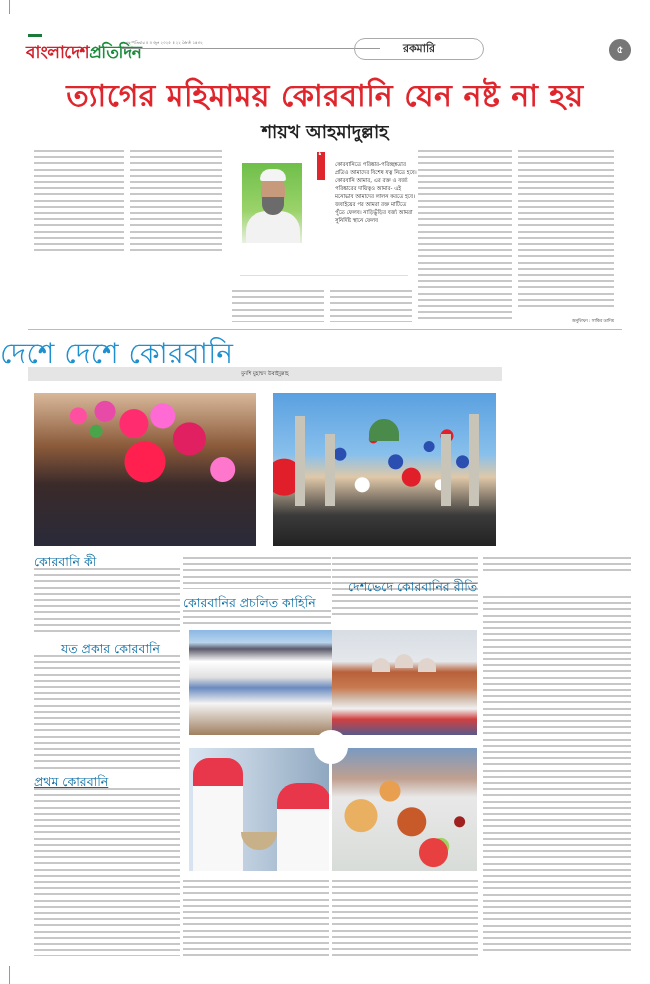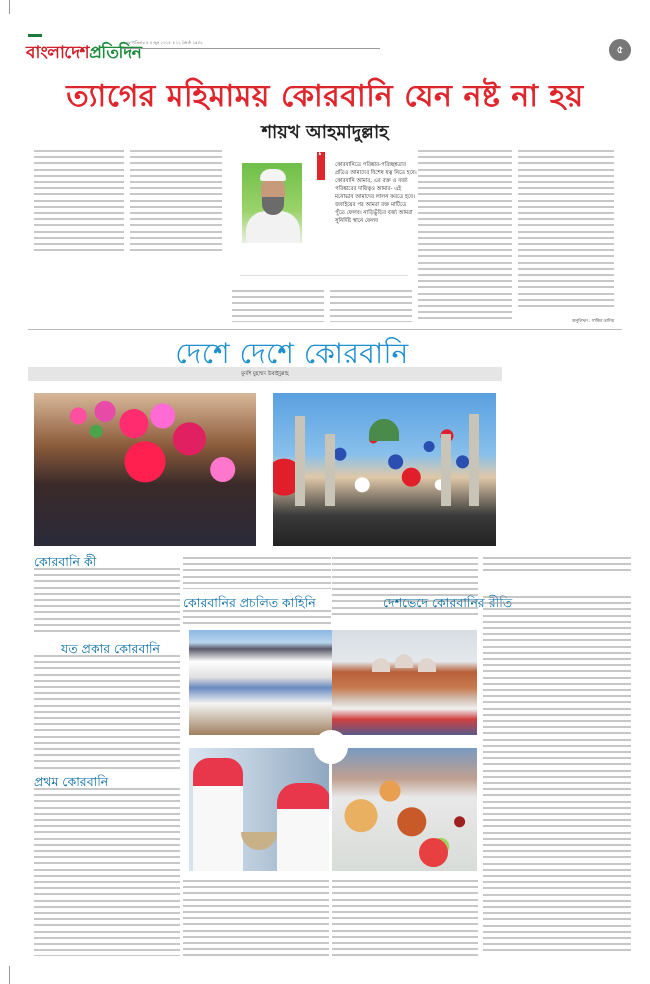--- a/index.html
+++ b/index.html
@@ -44,21 +44,21 @@
   .photo-author .body { position: absolute; left: 4px; top: 48px; width: 54px; height: 40px; border-radius: 20px 20px 0 0; background: #f2f2f2; }
 
   .quote-mark { position: absolute; left: 317px; top: 152px; width: 8px; height: 28px; background: #e0262d; }
   .quote-mark span { position: absolute; top: -2px; left: 1px; color: #fff; font-size: 10px; font-weight: bold; }
   .pull-quote { position: absolute; left: 335px; top: 160px; width: 82px; font-size: 5.4px; line-height: 8px; color: #222; }
   .a1-rule { position: absolute; left: 240px; top: 275px; width: 168px; height: 1px; background: #ddd; }
   .translator { position: absolute; left: 530px; top: 318px; width: 84px; text-align: right; font-size: 4.2px; color: #333; }
   .section-divider { position: absolute; left: 28px; top: 329px; width: 594px; height: 1px; background: #bbb; }
 
   
-  .headline2 { position: absolute; top: 332px; left: 0; width: 584px; text-align: center; font-size: 28px; color: #1e8fcf; white-space: nowrap; letter-spacing: 0.5px; }
+  .headline2 { position: absolute; top: 332px; left: 0; width: 584px; font-size: 28px; color: #1e8fcf; white-space: nowrap; letter-spacing: 0.5px; }
   .byline2-bar { position: absolute; top: 367px; left: 28px; width: 474px; height: 14px; background: #e5e5e5; display: flex; align-items: center; justify-content: center; font-size: 5px; color: #333; }
 
   .photo { position: absolute; overflow: hidden; }
   .photo-market { left: 34px; top: 393px; width: 222px; height: 153px; background:
       radial-gradient(circle at 20% 15%, #ff4fa0 0 8px, transparent 9px),
       radial-gradient(circle at 32% 12%, #e84aa8 0 10px, transparent 11px),
       radial-gradient(circle at 45% 20%, #ff2d6f 0 14px, transparent 15px),
       radial-gradient(circle at 58% 15%, #ff6ad5 0 12px, transparent 13px),
       radial-gradient(circle at 70% 30%, #e02060 0 16px, transparent 17px),
       radial-gradient(circle at 28% 25%, #4aa54a 0 6px, transparent 7px),
@@ -98,23 +98,23 @@
       radial-gradient(circle at 75% 80%, #a0d060 0 8px, transparent 9px),
       radial-gradient(circle at 40% 35%, #e8a050 0 10px, transparent 11px),
       radial-gradient(circle at 88% 60%, #a02020 0 5px, transparent 6px),
       linear-gradient(180deg, #7a9ac0 0%, #c0a090 25%, #e8e8e8 40%, #d8dcd8 100%); }
   .bubble { position: absolute; width: 34px; height: 34px; background: #fff; border-radius: 50%; }
 
   
   .subhead { position: absolute; font-size: 12.5px; color: #0369a1; white-space: nowrap; }
   .sh1 { left: 34px; top: 553px; }
   .sh2 { left: 34px; top: 640px; margin-left: 27px; }
-  .sh3 { left: 34px; top: 773px; }
+  .sh3 { left: 34px; top: 773px; text-decoration: underline; }
   .sh4 { left: 183px; top: 594px; }
-  .sh5 { left: 348px; top: 594px; margin-left: 35px; }
+  .sh5 { left: 348px; top: 578px; }
 
   .a2c1 { left: 34px; top: 568px; width: 146px; height: 68px; }
   .a2c2 { left: 34px; top: 655px; width: 146px; height: 114px; }
   .a2c3 { left: 34px; top: 788px; width: 146px; height: 168px; }
   .a2c4 { left: 183px; top: 557px; width: 148px; height: 32px; }
   .a2c5 { left: 183px; top: 610px; width: 148px; height: 14px; }
   .a2c6 { left: 332px; top: 557px; width: 146px; height: 62px; }
   .a2c7 { left: 483px; top: 557px; width: 148px; height: 14px; }
   .a2c8 { left: 483px; top: 596px; width: 148px; height: 360px; }
   .a2c9 { left: 183px; top: 880px; width: 146px; height: 76px; }
@@ -126,20 +126,21 @@
 <div class="margin-rule top"></div>
 <div class="margin-rule bottom"></div>
 
 <div class="masthead">
   <div class="logo">
     <div class="tagline-bar"></div>
     <div class="name"><span class="red">বাংলাদেশ</span><span class="green">প্রতিদিন</span></div>
   </div>
   <div class="dateline">বৃহস্পতিবার ॥ ৫ জুন ২০২৫ ॥ ২২ জ্যৈষ্ঠ ১৪৩২</div>
   <div class="date-rule"></div>
+  <div class="section-pill">রকমারি</div>
   <div class="page-num">৫</div>
 </div>
 
 <div class="headline">ত্যাগের মহিমাময় কোরবানি যেন নষ্ট না হয়</div>
 <div class="byline1">শায়খ আহমাদুল্লাহ</div>
 
 <div class="col a1c1" title="">
     <div class="fill-lines"></div>
   </div>
 <div class="col a1c2">

